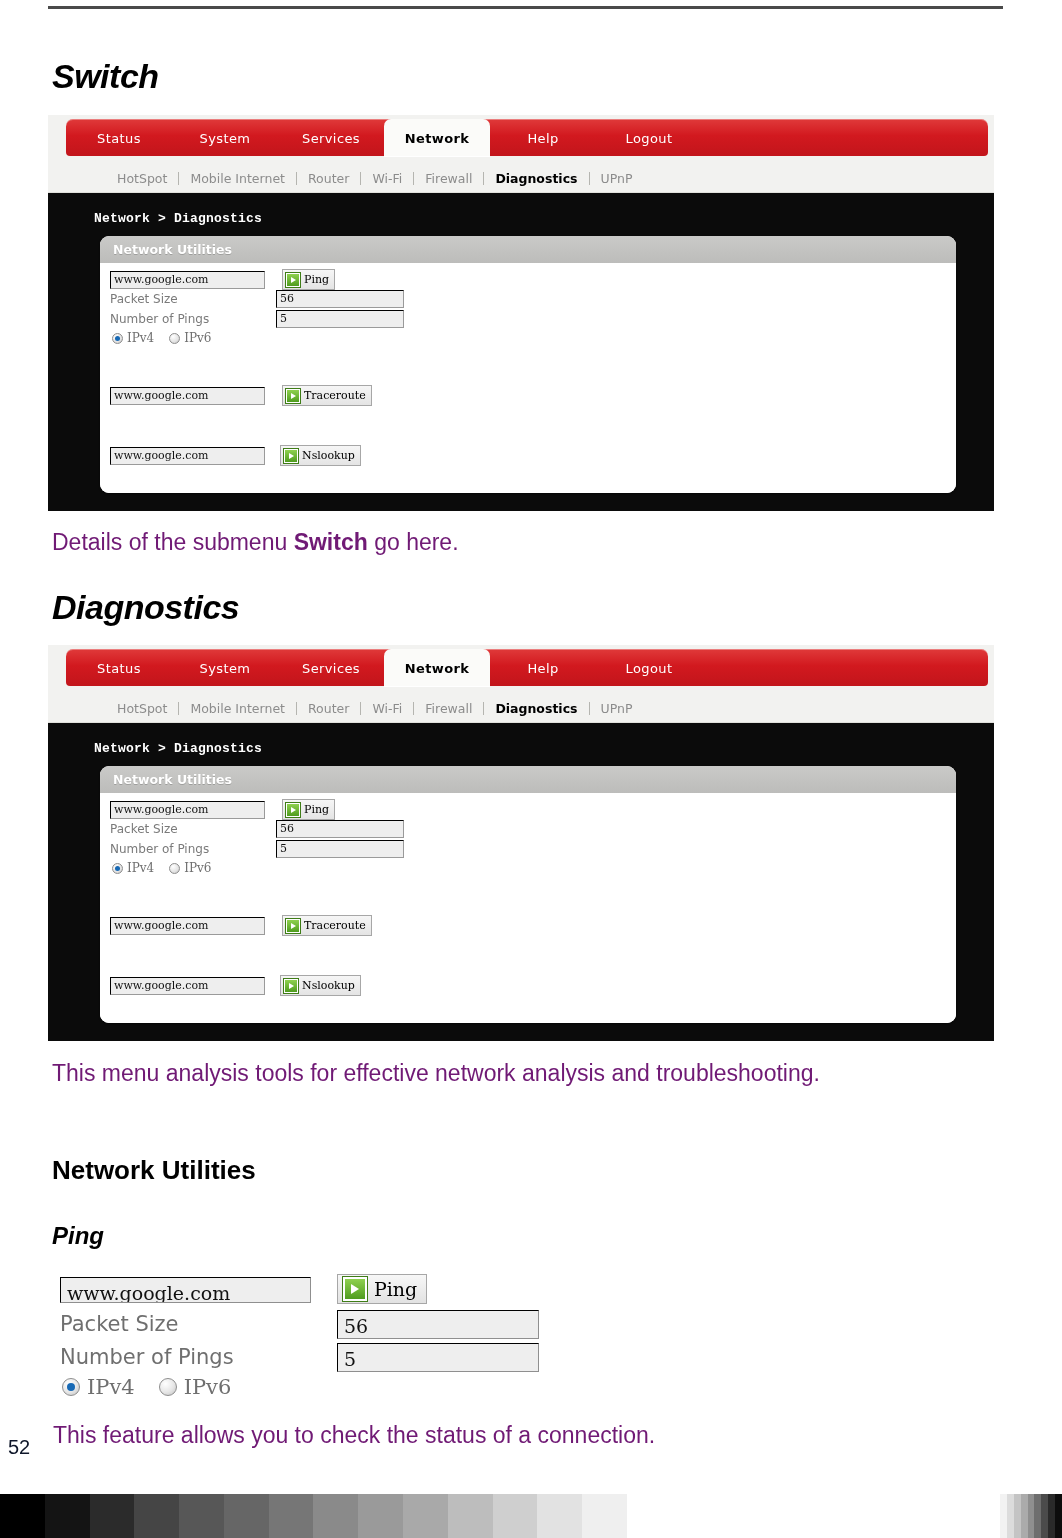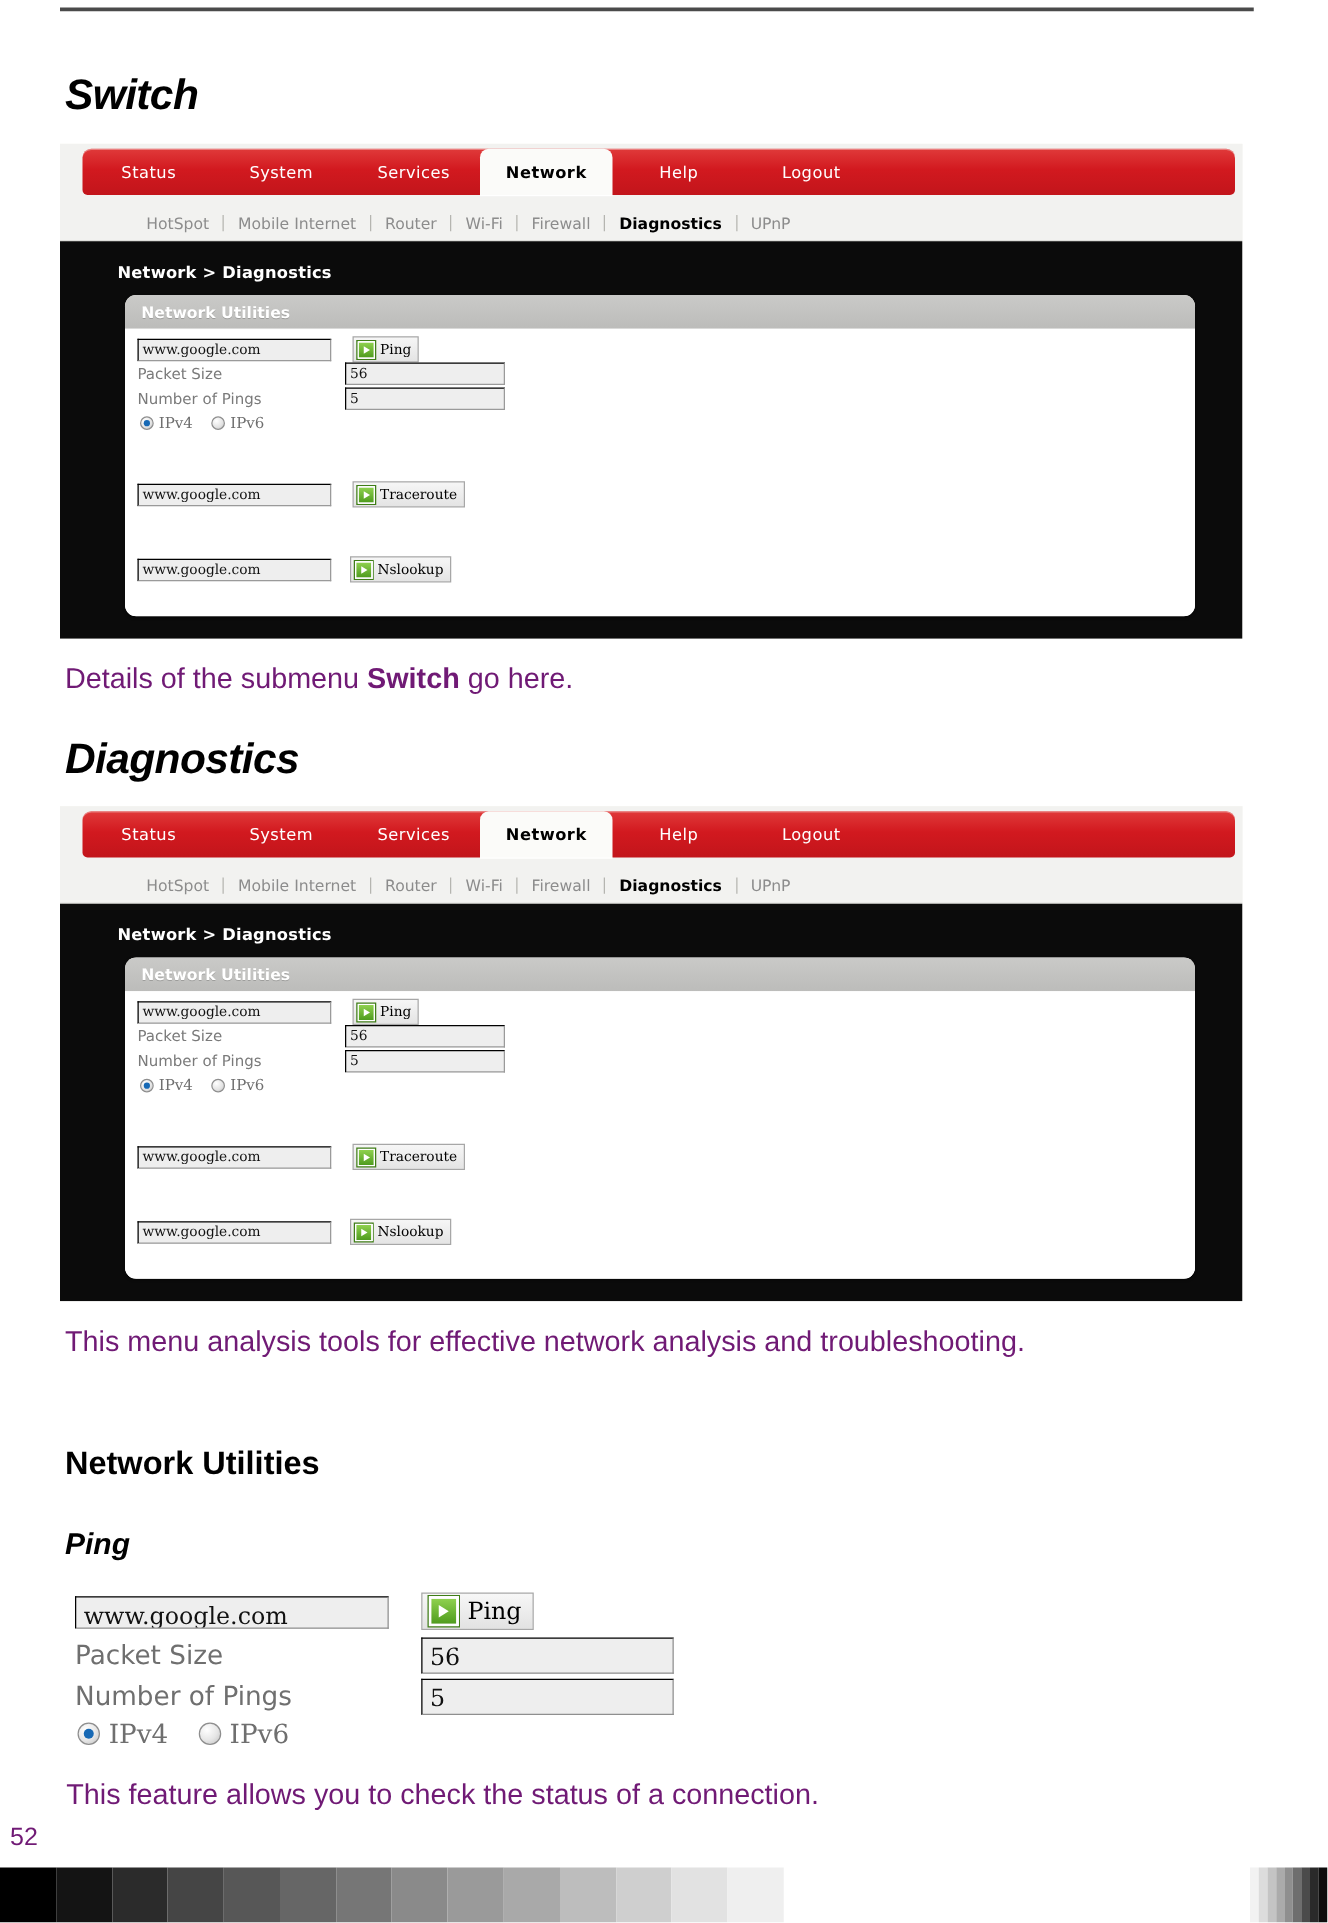--- a/index.html
+++ b/index.html
@@ -146,20 +146,21 @@
     position: relative;
     background: #0b0b0b;
     padding: 12px 0 18px 0;
   }
   .breadcrumb {
     font-size: 13px;
     font-weight: bold;
     color: #ffffff;
     padding: 6px 0 10px 46px;
     letter-spacing: 0.2px;
+    font-family: Liberation Mono, monospace;
   }
   .panel {
     position: relative;
     margin: 0 38px 0 52px;
     background: #ffffff;
     border-radius: 9px;
     overflow: hidden;
     box-shadow: 0 1px 2px rgba(0,0,0,0.5);
   }
   .panel-head {
@@ -349,22 +350,21 @@
     border-radius: 50%;
     background: #1769b5;
   }
 
   
   .page-num {
     position: absolute;
     left: 8px;
     top: 1436px;
     font-size: 20px;
-    color: #701a75;
-    margin-top: 23px;
+    color: #0f172a;
   }
   .footer {
     position: absolute;
     left: 0;
     top: 1494px;
     width: 1062px;
     height: 44px;
   }
   .gray-ramp {
     position: absolute;

